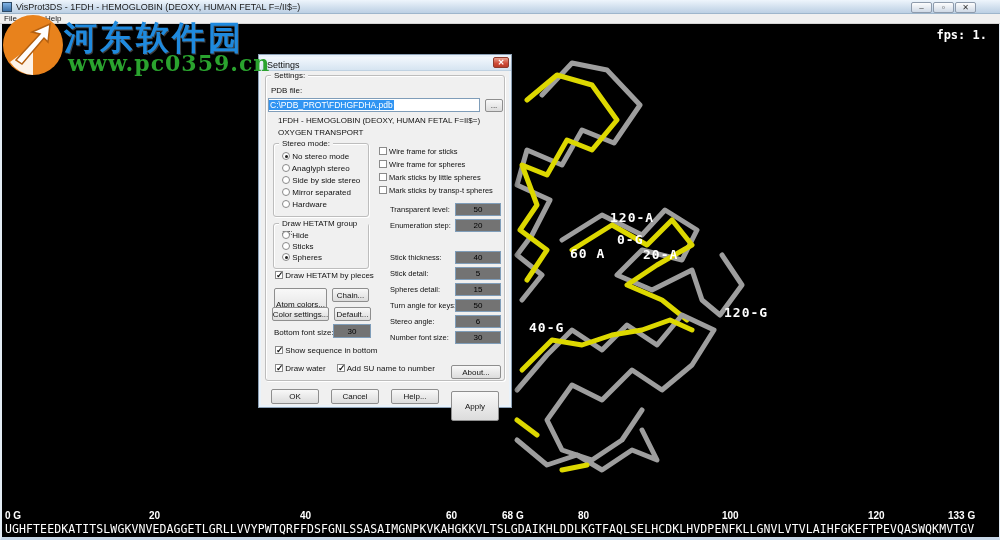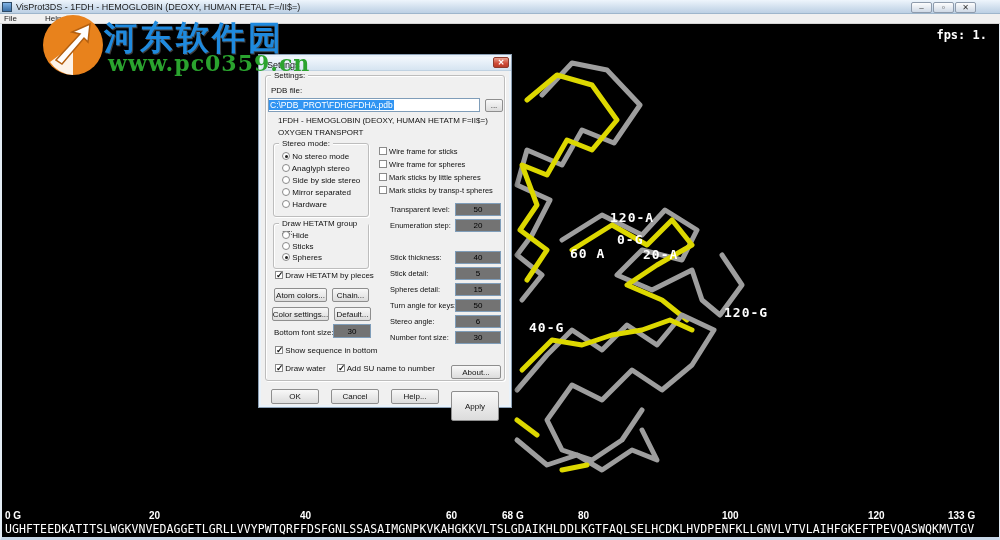--- a/index.html
+++ b/index.html
@@ -25,21 +25,21 @@
 
   
   .viewport { left:0; top:24px; width:1000px; height:486px; background:#000;
     border-left:2px solid #e3ecf5; border-right:1px solid #dfe9f3; }
   .fps { right:12px; top:4px; color:#fff; font-family:"DejaVu Sans Mono",monospace;
     font-weight:bold; font-size:12px; }
   .mol-label { color:#fff; font-family:"DejaVu Sans Mono",monospace;
     font-size:13px; font-weight:bold; letter-spacing:1px; z-index:3; }
 
   
-  .watermark { left:2px; top:14px; width:420px; height:66px; z-index:30; pointer-events:none;margin-left:40px; }
+  .watermark { left:2px; top:14px; width:420px; height:66px; z-index:30; pointer-events:none; }
   .wm-name { left:62px; top:2px; font-size:33px; font-weight:bold; color:#1f8ade;
     letter-spacing:3px; font-family:"DejaVu Sans",sans-serif;
     text-shadow:1px 1px 0 rgba(255,255,255,.25); }
   .wm-url { left:66px; top:36px; font-size:22px; font-weight:bold; color:#2aa32e;
     letter-spacing:1px; font-family:"DejaVu Serif",serif; }
 
   
   .dialog { left:258px; top:54px; width:254px; height:354px; background:#f0f0f0;
     border:1px solid #8ca0b5; box-shadow:inset 0 0 0 2px #e9f2fa, 2px 3px 7px rgba(0,0,0,.6);
     z-index:20; font-size:8px; color:#111; }
@@ -147,42 +147,42 @@
     <div class="group abs" style="left:6px;top:20px;width:240px;height:306px">
       <span class="legend">Settings:</span>
     </div>
 
     <span class="lbl abs" style="left:12px;top:31px">PDB file:</span>
     <div class="textbox abs">
       <span class="sel">C:\PDB_PROT\FDHGFDHA.pdb</span>
     </div>
     <div class="btn abs" style="left:226px;top:44px;width:18px;height:13px">...</div>
 
-    <span class="lbl abs" style="left:19px;top:61px">1FDH - HEMOGLOBIN (DEOXY, HUMAN HETATM F=II$=)</span>
+    <span class="lbl abs" style="left:19px;top:61px">1FDH - HEMOGLOBIN (DEOXY, HUMAN FETAL F=II$=)</span>
     <span class="lbl abs" style="left:19px;top:73px">OXYGEN TRANSPORT</span>
 
     <div class="group abs" style="left:14px;top:88px;width:96px;height:74px">
       <span class="legend">Stereo mode:</span>
       <div class="opt abs" style="top:8px"><span class="rb on"></span> <span>No stereo mode</span></div>
       <div class="opt abs" style="top:20px"><span class="rb"></span> <span>Anaglyph stereo</span></div>
       <div class="opt abs" style="top:32px"><span class="rb"></span> <span>Side by side stereo</span></div>
       <div class="opt abs" style="top:44px"><span class="rb"></span> <span>Mirror separated</span></div>
       <div class="opt abs" style="top:56px"><span class="rb"></span> <span>Hardware</span></div>
     </div>
 
     <div class="group abs" style="left:14px;top:168px;width:96px;height:46px">
       <span class="legend">Draw HETATM group as:</span>
       <div class="opt abs" style="top:7px"><span class="rb"></span> <span>Hide</span></div>
       <div class="opt abs" style="top:18px"><span class="rb"></span> <span>Sticks</span></div>
       <div class="opt abs" style="top:29px"><span class="rb on"></span> <span>Spheres</span></div>
     </div>
 
     <div class="opt abs" style="left:16px;top:216px"><span class="cb on"></span> <span>Draw HETATM by pieces</span></div>
 
-    <div class="btn abs" style="left:15px;top:233px;width:53px;height:14px">Atom colors...</div>
+    <div class="btn abs" style="left:15px;top:233px;width:53px;height:32px">Atom colors...</div>
     <div class="btn abs" style="left:73px;top:233px;width:37px;height:14px">Chain...</div>
     <div class="btn abs" style="left:13px;top:252px;width:57px;height:14px">Color settings...</div>
     <div class="btn abs" style="left:75px;top:252px;width:37px;height:14px">Default...</div>
 
     <span class="lbl abs" style="left:15px;top:273px">Bottom font size:</span>
     <input class="fnum" style="left: 74px; top: 269px; width: 38px; height: 14px;" value="30">
 
     <div class="opt abs" style="left:16px;top:291px"><span class="cb on"></span> <span>Show sequence in bottom</span></div>
     <div class="opt abs" style="left:16px;top:309px"><span class="cb on"></span> <span>Draw water</span></div>
     <div class="opt abs" style="left:78px;top:309px"><span class="cb on"></span> <span>Add SU name to number</span></div>

